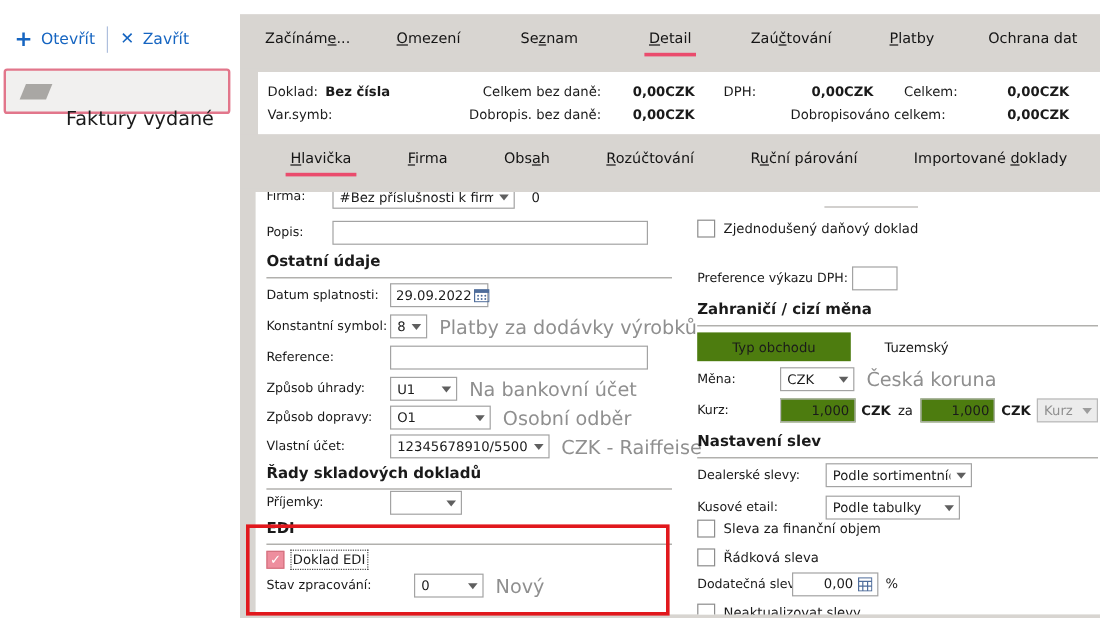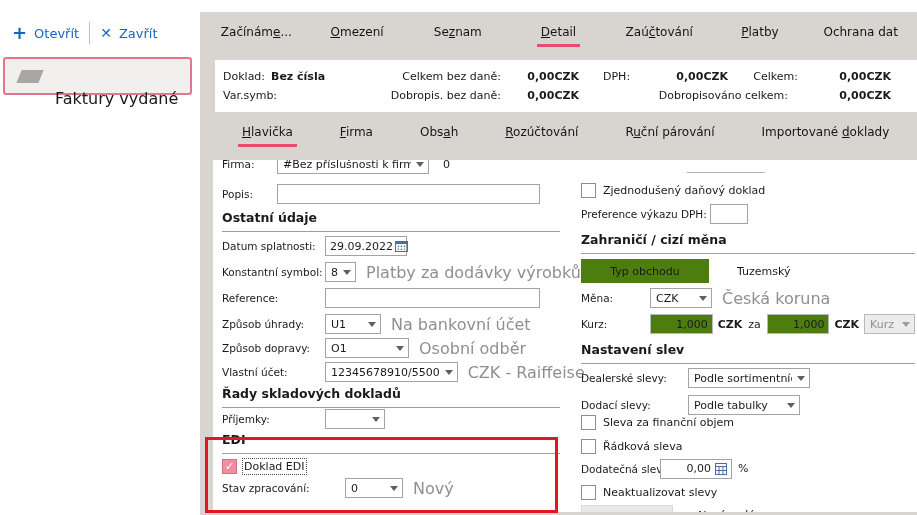--- a/index.html
+++ b/index.html
@@ -231,21 +231,21 @@
       </div>
     </div>
 
     <div class="col-right">
       <span class="remnant"></span>
 
       <div class="frow" style="height:20px;margin-top:20px">
         <span class="cb"></span>
         <span class="cblabel">Zjednodušený daňový doklad</span>
       </div>
-      <div class="frow" style="margin-top:2px">
+      <div class="frow" style="margin-top:20px">
         <span class="flabel" style="width:129px">Preference výkazu DPH:</span>
         <input class="tbox" style="width: 38px;" value="">
       </div>
 
       <div class="sect" style="margin-top:6px">Zahraničí / cizí měna</div>
 
       <div class="frow" style="height:26px;margin-top:4px">
         <span class="seg-selected">Typ obchodu</span>
         <span class="seg-plain">Tuzemský</span>
       </div>
@@ -273,21 +273,21 @@
       <div class="sect" style="margin-top:6px">Nastavení slev</div>
 
       <div class="frow" style="margin-top:2px">
         <span class="flabel" style="width:107px">Dealerské slevy:</span>
         <span class="combo" style="width:122px">
             <span class="ctext">Podle sortimentních</span>
             <span class="arr"></span>
           </span>
       </div>
       <div class="frow" style="height:26px;margin-top:2px">
-        <span class="flabel" style="width:107px">Dodací slevy:</span>
+        <span class="flabel" style="width:107px">Kusové etail:</span>
         <span class="combo" style="width:112px">
             <span class="ctext">Podle tabulky</span>
             <span class="arr"></span>
           </span>
       </div>
       <div class="frow" style="height:16px;margin-top:-4px">
         <span class="cb"></span>
         <span class="cblabel">Sleva za finanční objem</span>
       </div>
       <div class="frow" style="height:16px;margin-top:8px">

